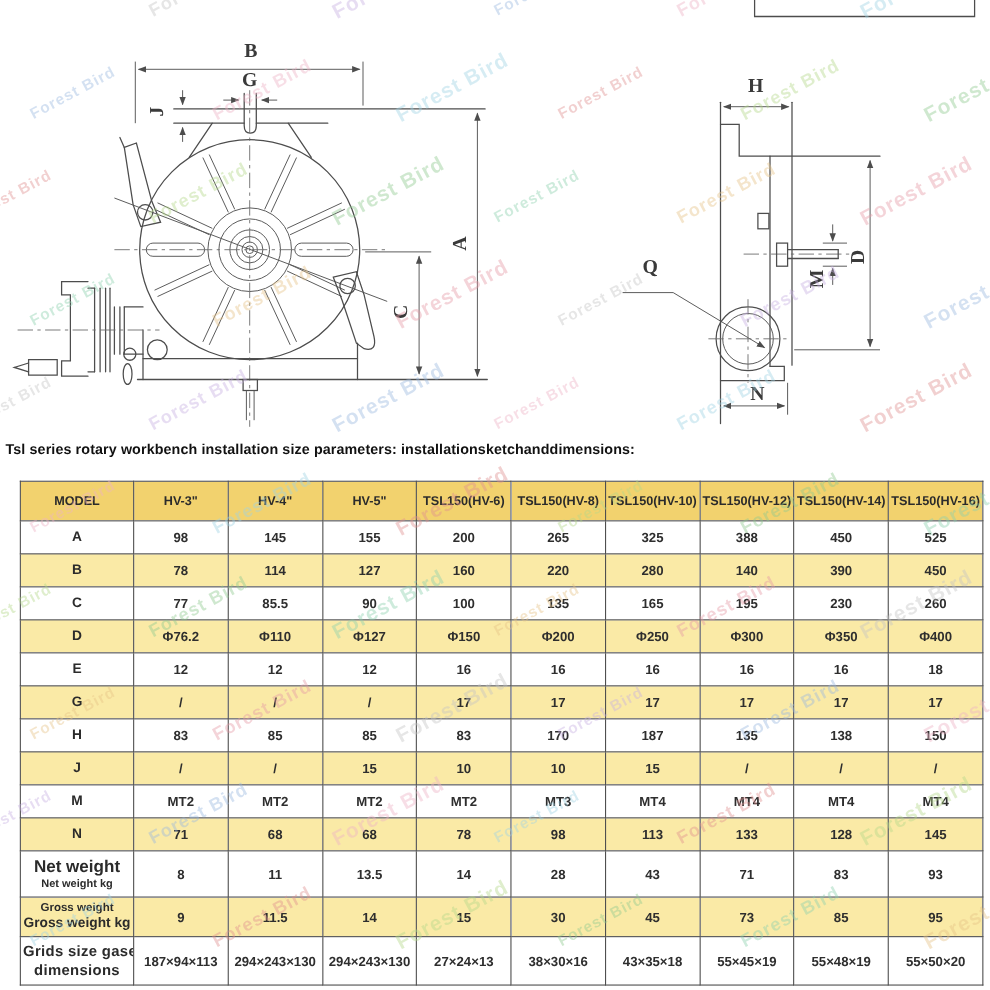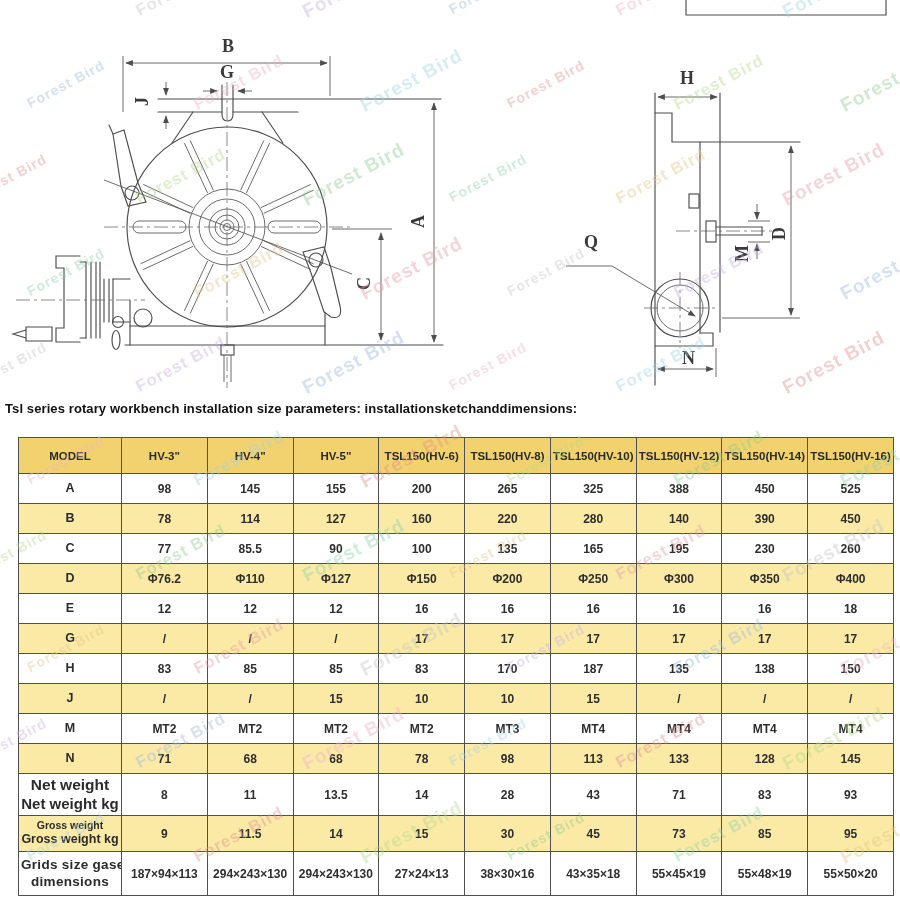--- a/index.html
+++ b/index.html
@@ -41,21 +41,21 @@
   thead th{
     background:#f2d26e;height:33px;font-size:11.5px;font-weight:700;color:#2b2b2b;
   }
   tbody tr{height:30px;background:#ffffff;}
   tbody tr:nth-child(even){background:#faeaa6;}
   tbody th{font-size:12.5px;font-weight:700;color:#2b2b2b;background:inherit;}
   tbody td{font-size:12px;font-weight:600;color:#2e2e2e;}
   .lbl-line{display:block;line-height:1.25;}
   tr[data-name="table-row-net_weight"]{height:42px;}
   tr[data-name="table-row-net_weight"] .lbl-line-0{font-size:15.5px;font-weight:700;}
-  tr[data-name="table-row-net_weight"] .lbl-line-1{font-size:15px;font-weight:600;}
+  tr[data-name="table-row-net_weight"] .lbl-line-1{font-size:10px;font-weight:600;}
   tr[data-name="table-row-gross_weight"]{height:36px;}
   tr[data-name="table-row-gross_weight"] .lbl-line-0{font-size:10.5px;font-weight:600;}
   tr[data-name="table-row-gross_weight"] .lbl-line-1{font-size:12.5px;font-weight:700;}
   tr[data-name="table-row-grids"]{height:44px;}
   tr[data-name="table-row-grids"] .lbl-line{font-size:13.5px;font-weight:600;letter-spacing:.3px;}
 </style>
 </head>
 <body data-name="page">
 
 <svg id="diagram" data-name="installation-diagram" width="900" height="435" viewBox="0 0 900 435" xmlns="http://www.w3.org/2000/svg">

